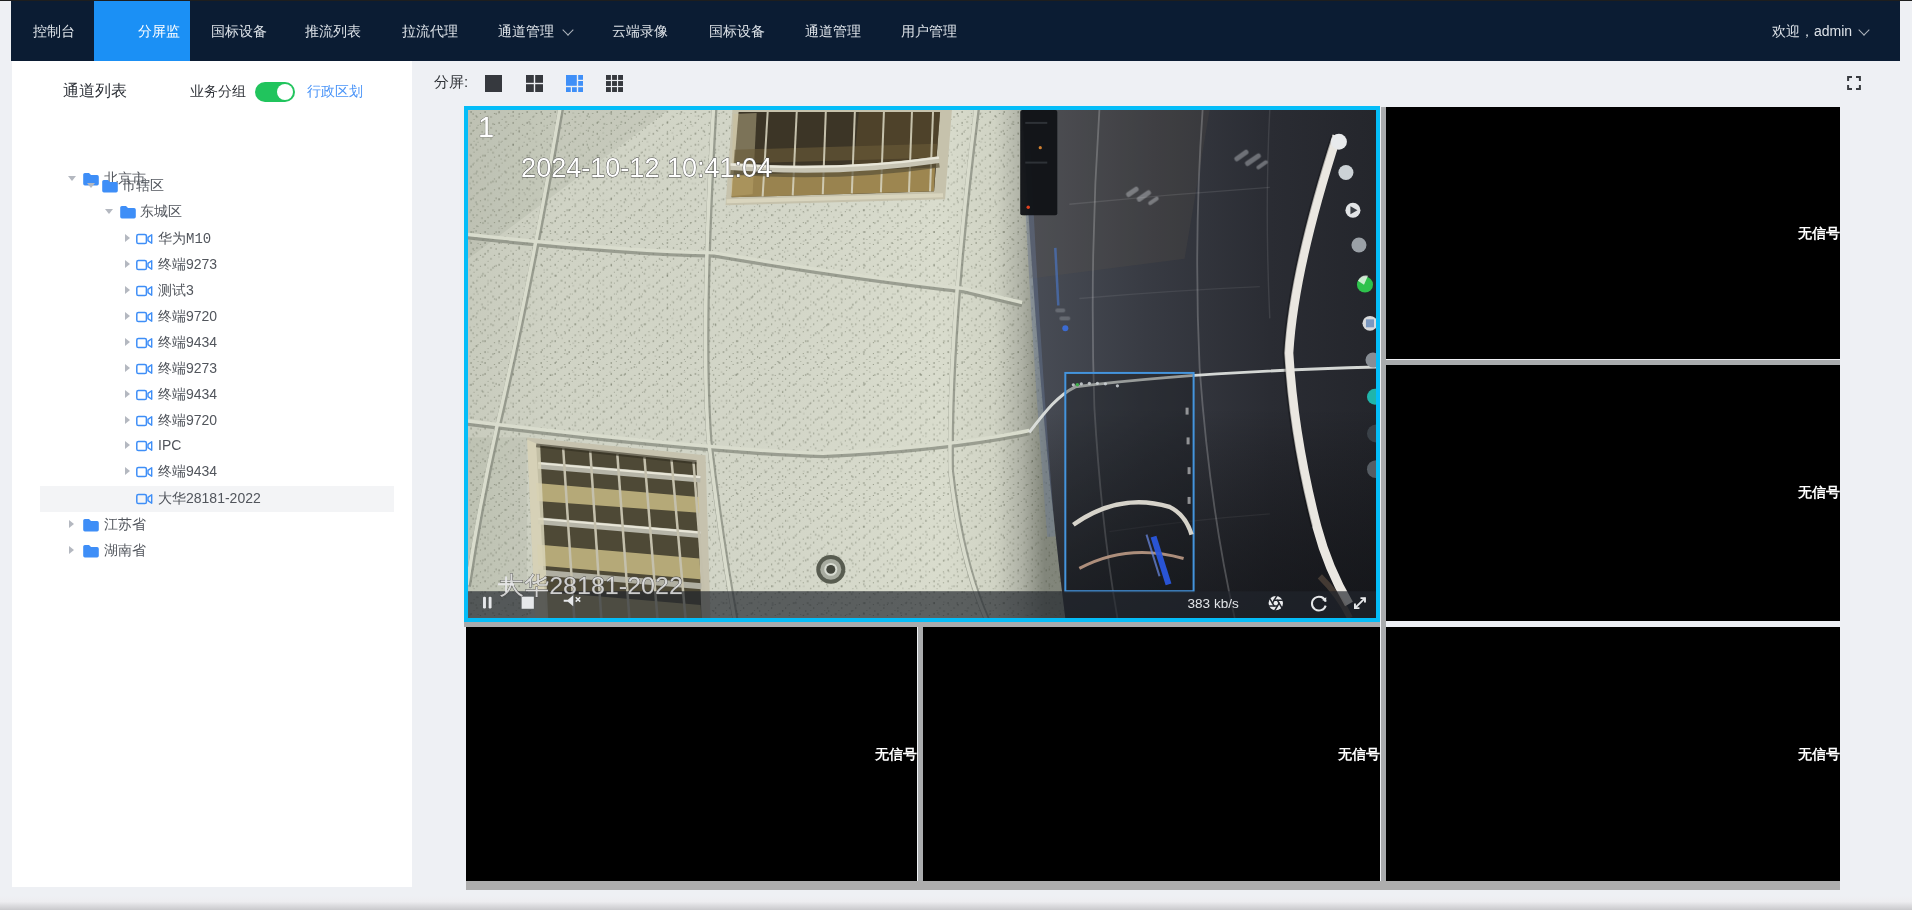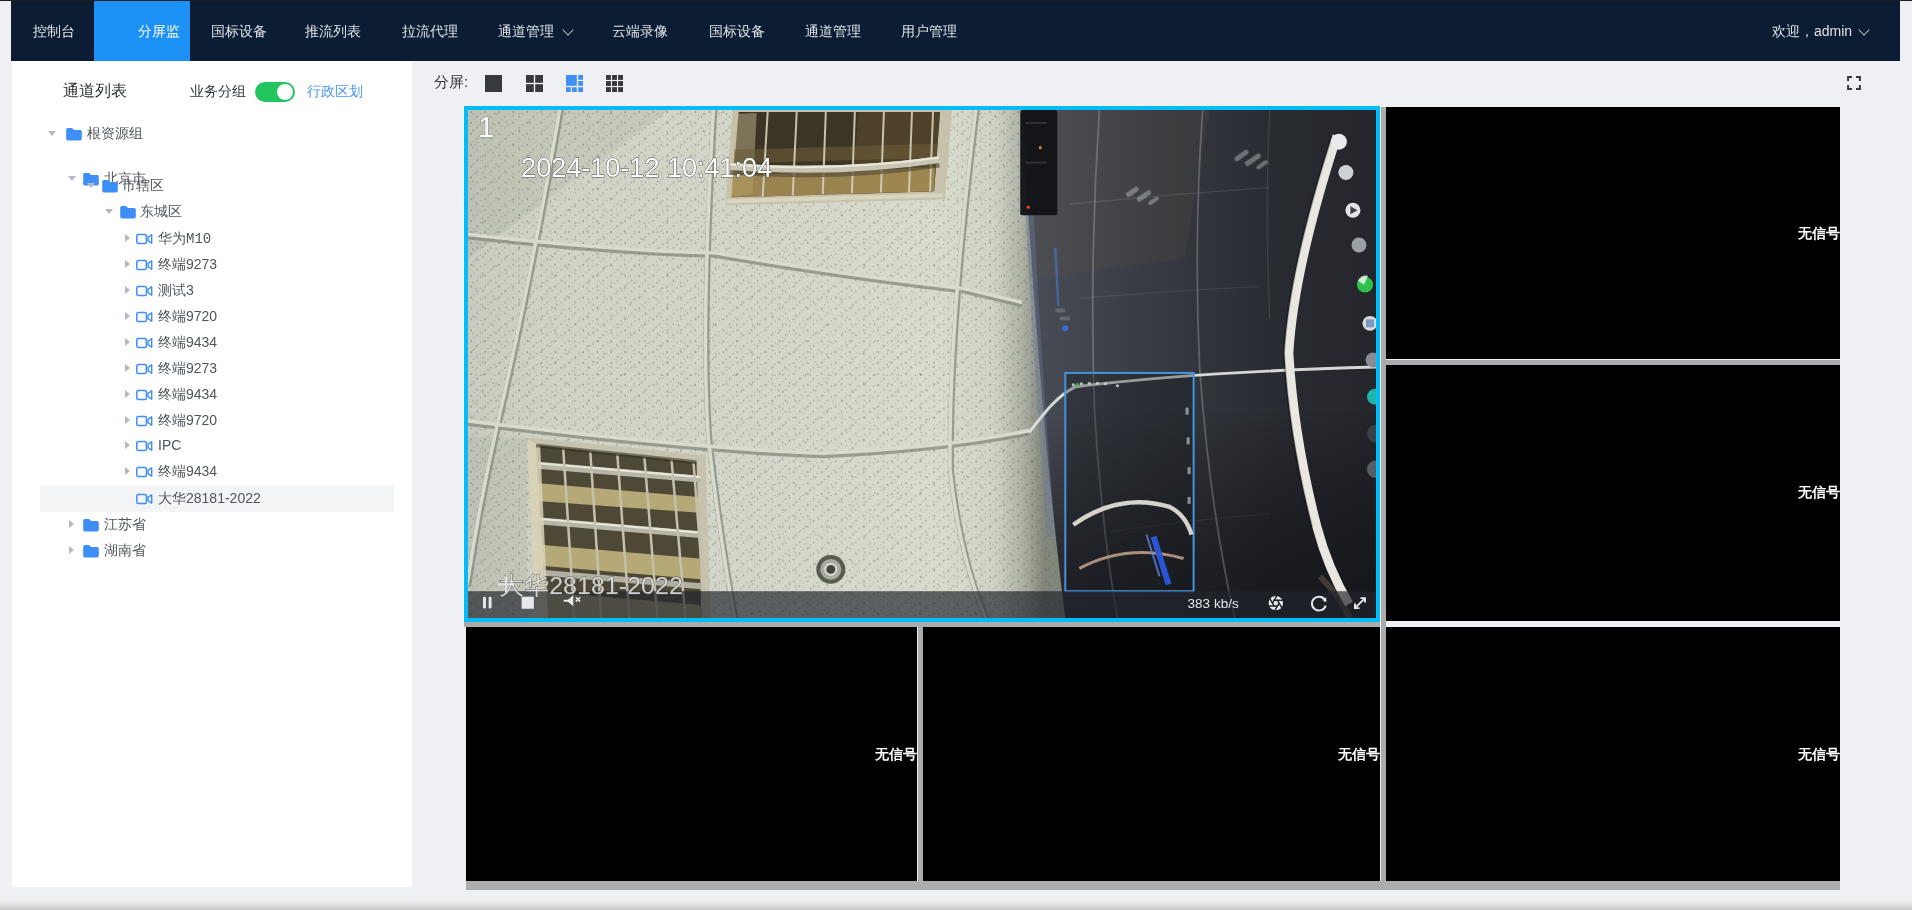--- a/index.html
+++ b/index.html
@@ -60,27 +60,20 @@
   <i class="ncaret" style="left:1849px;"></i>
 </div>
 <div class="abs" id="sidebar">
   <span id="sbtitle">通道列表</span>
   <span id="sblabel">业务分组</span>
   <div id="toggle">
         <div class="knob"></div>
       </div>
   <span id="sblink">行政区划</span>
   <div id="selrow"></div>
-  <div class="trow" style="top:60px;">
-        <i class="cdn" style="left:36px;"></i>
-        <svg class="fold" style="left:53px;" viewBox="0 0 17 15">
-          <path d="M1.2 3.6 a1.7 1.7 0 0 1 1.7 -1.7 h4.1 l2 2.1 h6.1 a1.7 1.7 0 0 1 1.7 1.7 v7 a1.7 1.7 0 0 1 -1.7 1.7 h-12.2 a1.7 1.7 0 0 1 -1.7 -1.7 z" fill="#3e8ef7"></path>
-        </svg>
-        <span class="lbl" style="left:75px;">根资源组</span>
-      </div>
 <div class="trow" style="top:80px;margin-top:25px;">
         <i class="cdn" style="left:56px;"></i>
         <svg class="fold" style="left:70px;" viewBox="0 0 17 15">
           <path d="M1.2 3.6 a1.7 1.7 0 0 1 1.7 -1.7 h4.1 l2 2.1 h6.1 a1.7 1.7 0 0 1 1.7 1.7 v7 a1.7 1.7 0 0 1 -1.7 1.7 h-12.2 a1.7 1.7 0 0 1 -1.7 -1.7 z" fill="#3e8ef7"></path>
         </svg>
         <span class="lbl" style="left:92px;">北京市</span>
       </div>
 <div class="trow" style="top:112px;">
         <i class="cdn" style="left:75px;"></i>
         <svg class="fold" style="left:89px;" viewBox="0 0 17 15">

